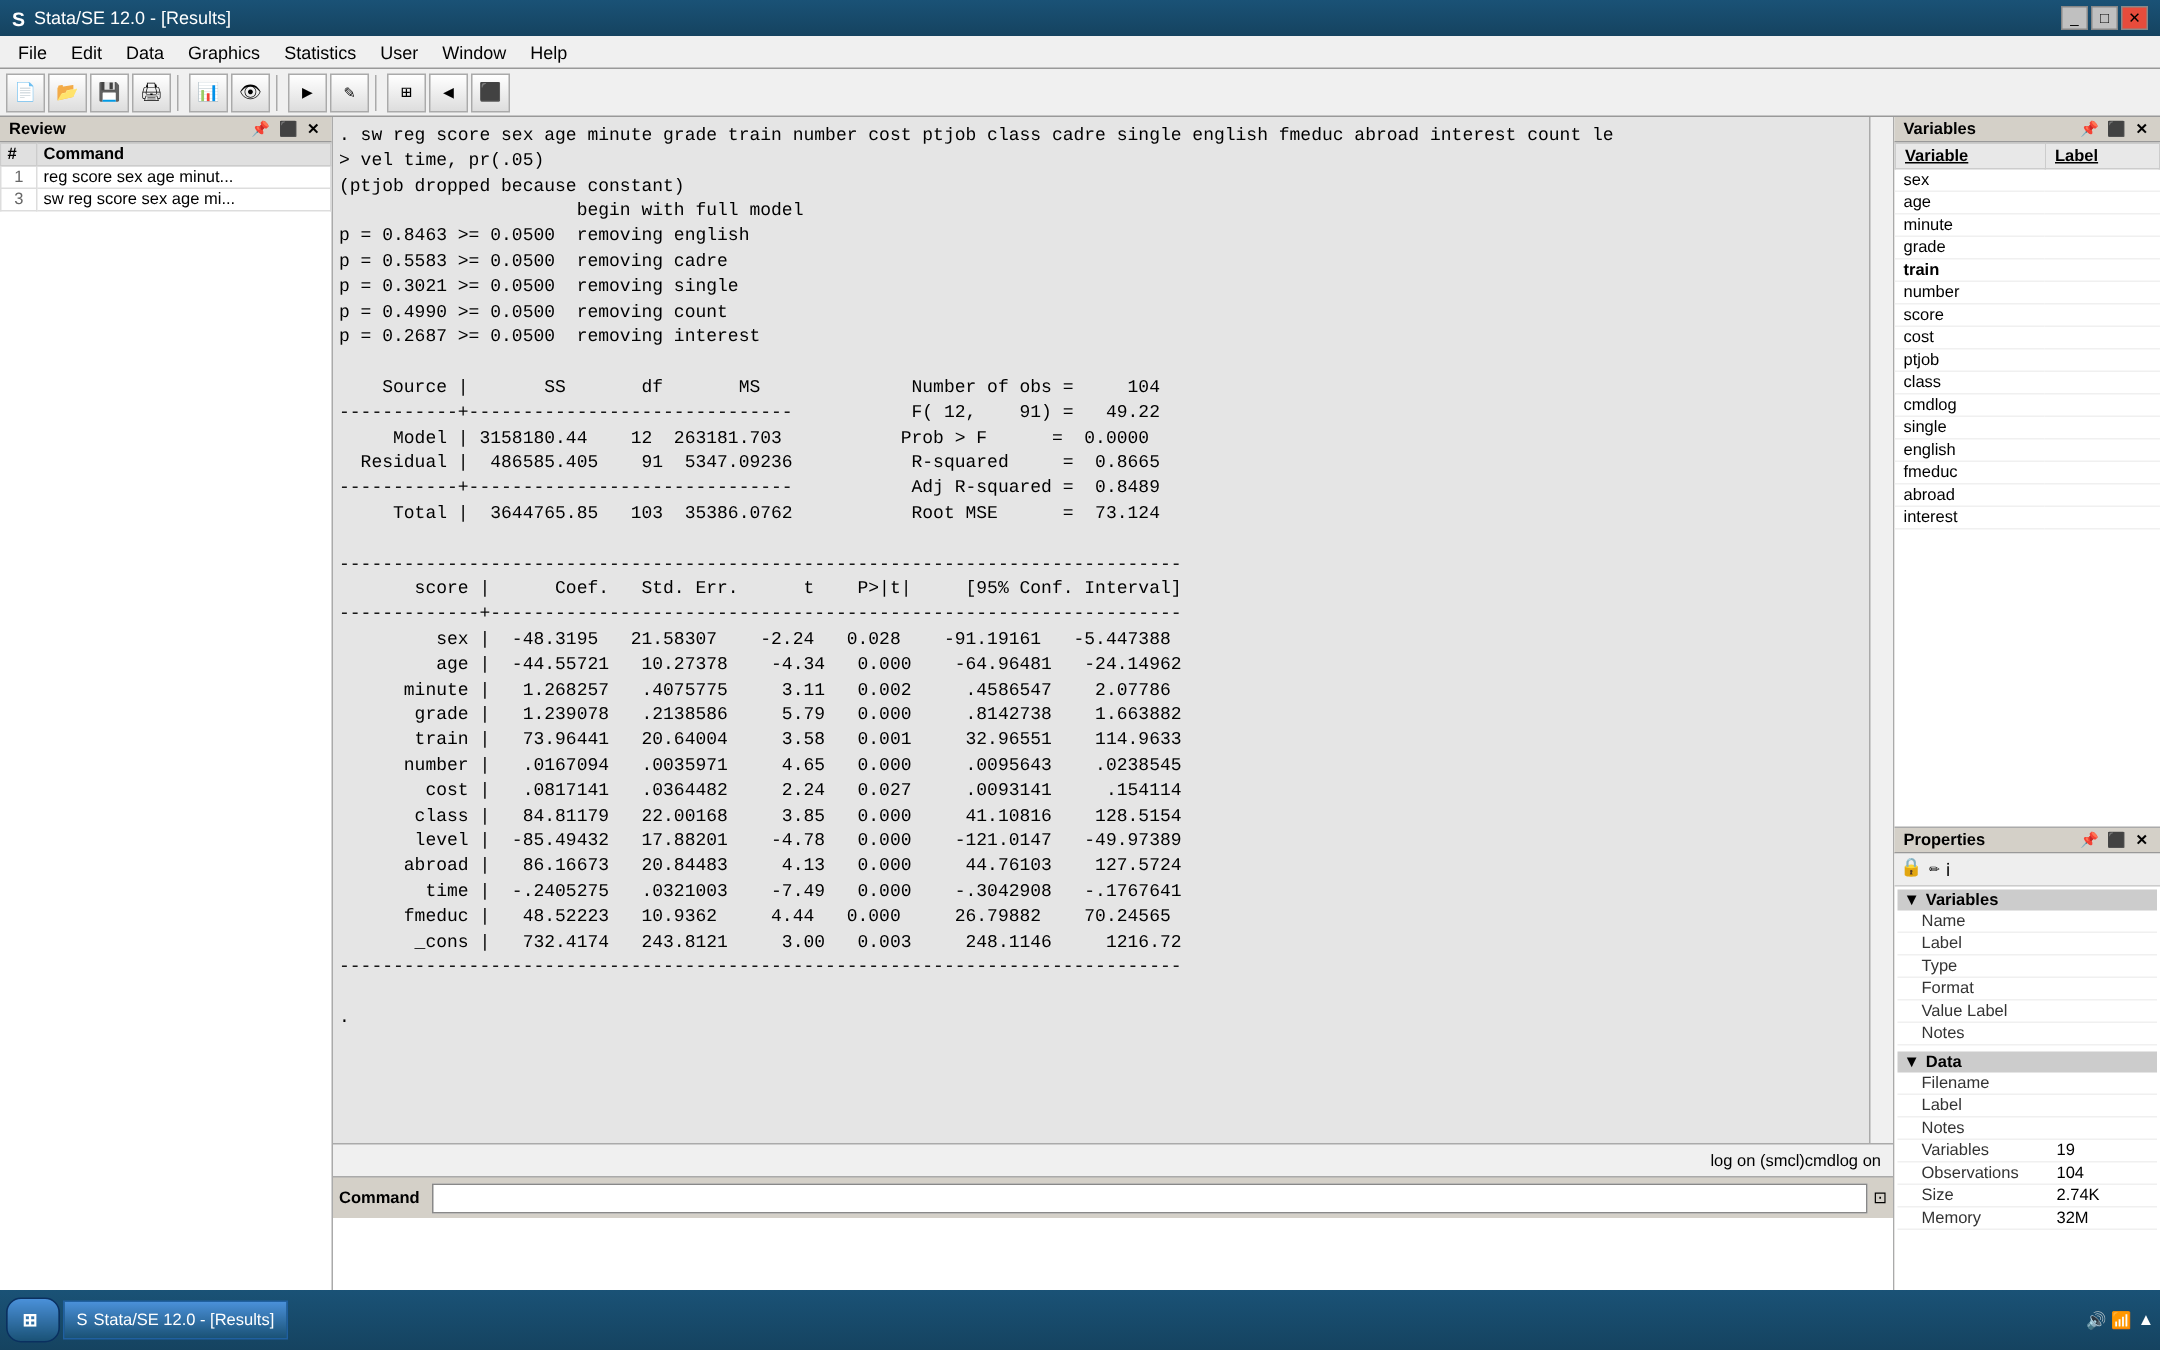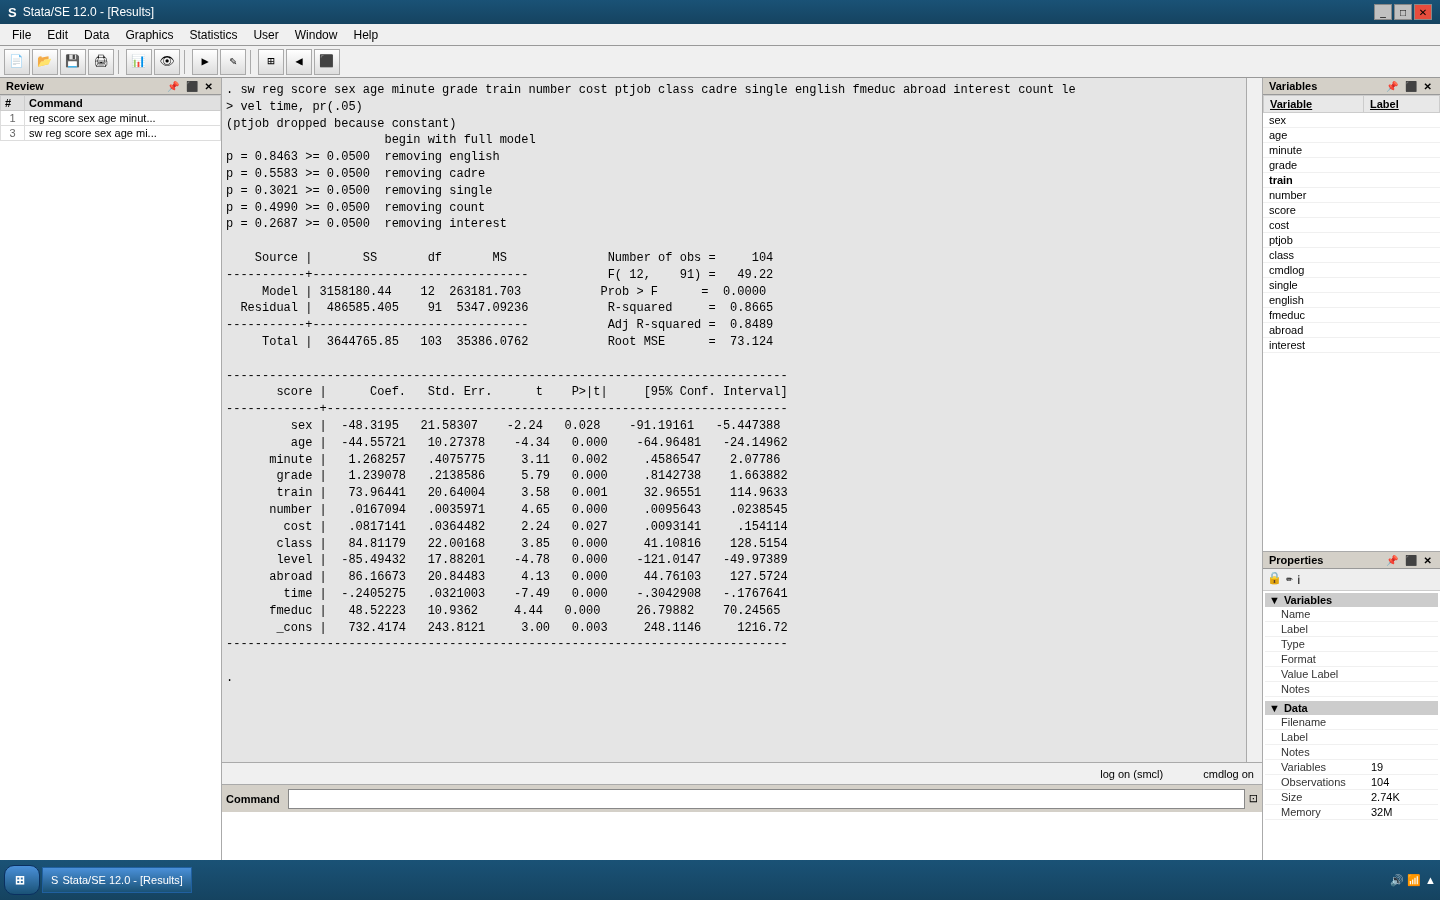--- a/index.html
+++ b/index.html
@@ -127,21 +127,20 @@
       line-height: 1.4;
     }
     .results-footer {
       background: #f0f0f0;
       height: 22px;
       border-top: 1px solid #aaa;
       display: flex;
       align-items: center;
       justify-content: flex-end;
       padding: 0 8px;
-      gap: 40px;
       font-family: Arial, sans-serif;
       font-size: 11px;
     }
     
     
     .right-panel {
       width: 177px;
       display: flex;
       flex-direction: column;
     }

